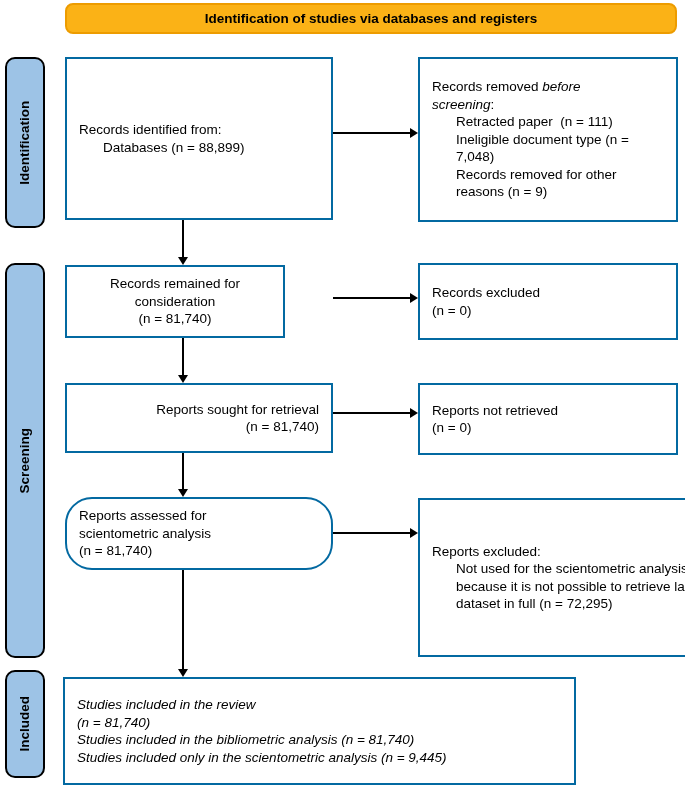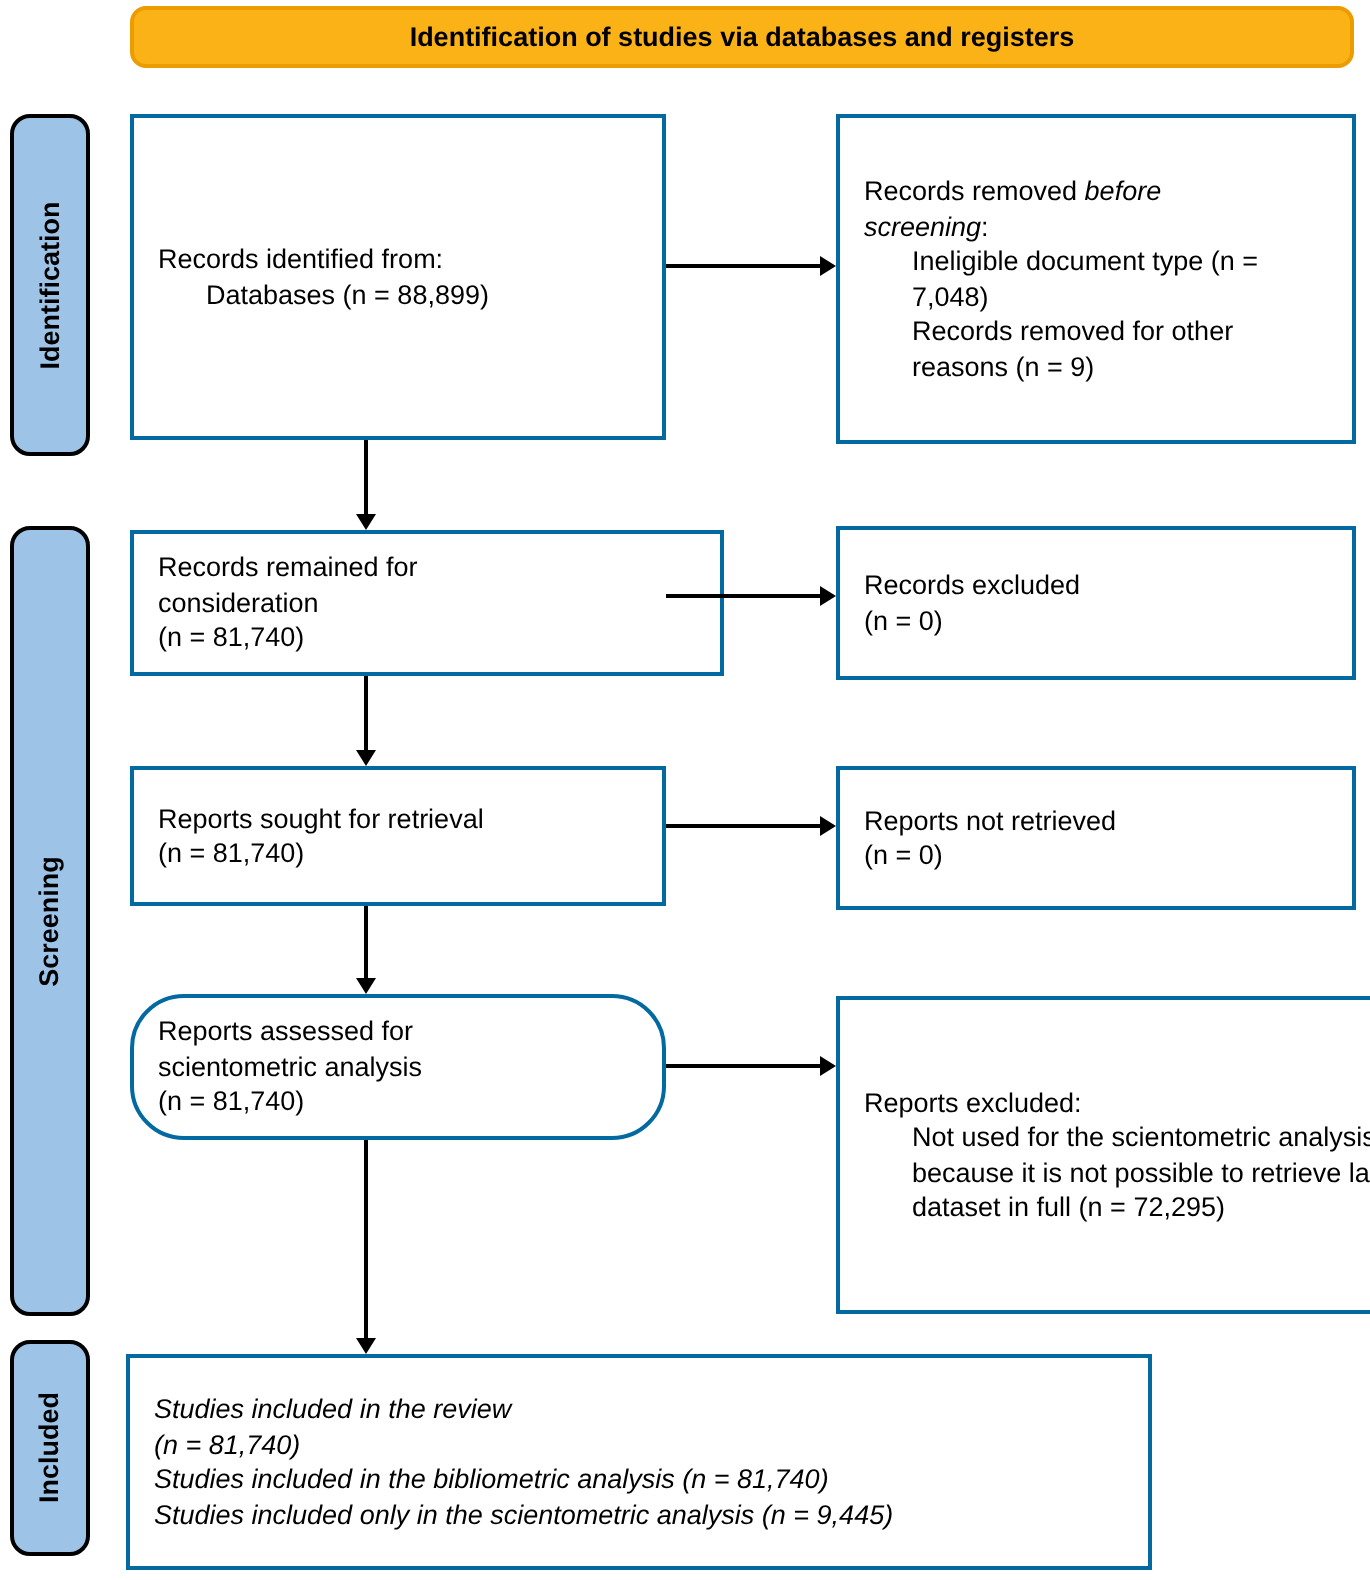--- a/index.html
+++ b/index.html
@@ -37,23 +37,23 @@
   
   .box{
     position:absolute;background:#fff;border:2px solid #0369a1;
     box-sizing:border-box;display:flex;flex-direction:column;
     justify-content:center;padding:8px 12px;
   }
   .box .line{white-space:nowrap;}
   .box .sub-item{padding-left:24px;white-space:pre-wrap;}
   #box-identified{left:65px;top:57px;width:268px;height:163px;}
   #box-removed{left:418px;top:57px;width:260px;height:165px;}
-  #box-remained{left:65px;top:265px;width:297px;height:73px;}
+  #box-remained{left:65px;top:265px;width:220px;height:73px;align-items:center;}
   #box-excluded{left:418px;top:263px;width:260px;height:77px;}
-  #box-sought{left:65px;top:383px;width:268px;height:70px;}
+  #box-sought{left:65px;top:383px;width:268px;height:70px;text-align:right;}
   #box-notretrieved{left:418px;top:383px;width:260px;height:72px;}
   #box-assessed{left:65px;top:497px;width:268px;height:73px;border-radius:27px;}
   #box-reportsexcluded{left:418px;top:498px;width:304px;height:159px;}
   #box-included{left:63px;top:677px;width:513px;height:108px;font-style:italic;}
   
   .vline{position:absolute;width:2px;background:#000;}
   .hline{position:absolute;height:2px;background:#000;}
   .head-down{
     position:absolute;width:0;height:0;
     border-left:5px solid transparent;border-right:5px solid transparent;
@@ -84,20 +84,21 @@
     <span>Included</span>
   </div>
 
   <div class="box" id="box-identified">
     <div class="line">Records identified from:</div>
     <div class="sub-item">Databases (n = 88,899)</div>
   </div>
   <div class="box" id="box-removed">
     <div class="line"><span>Records removed </span><i>before</i></div>
     <div class="line"><i>screening</i><span>:</span></div>
+    <div class="sub-item">Retracted paper  (n = 111)</div>
     <div class="sub-item">Ineligible document type (n = 7,048)</div>
     <div class="sub-item">Records removed for other reasons (n = 9)</div>
   </div>
 
   <div class="box" id="box-remained">
     <div class="line">Records remained for</div>
     <div class="line">consideration</div>
     <div class="line">(n = 81,740)</div>
   </div>
   <div class="box" id="box-excluded">

